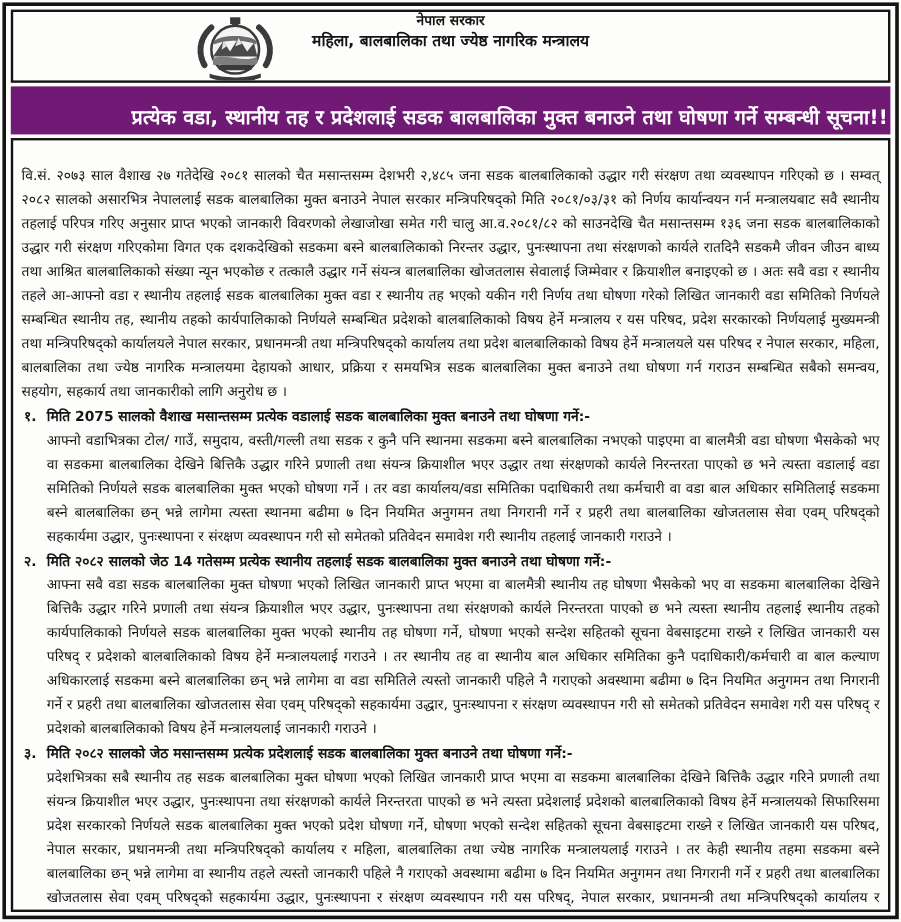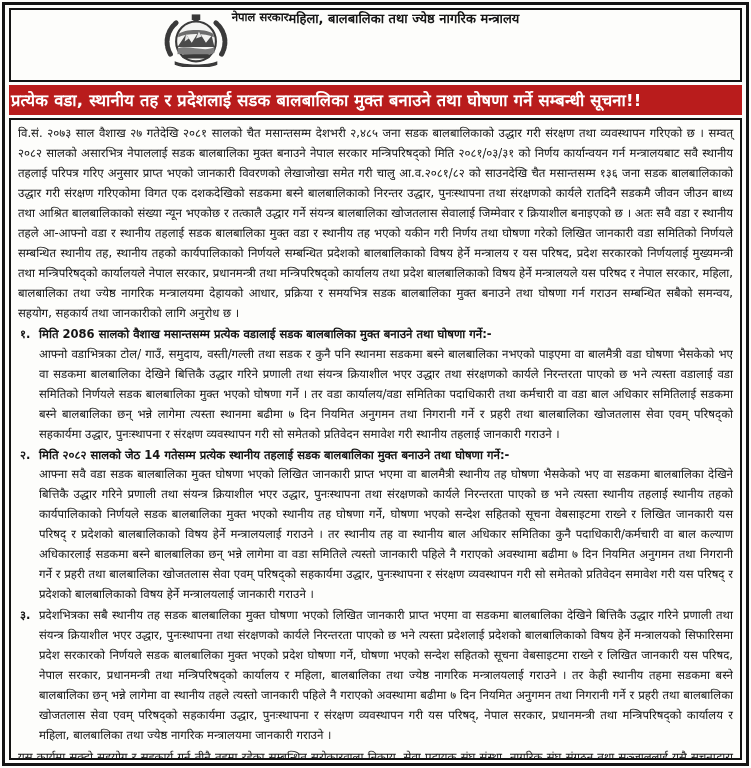--- a/index.html
+++ b/index.html
@@ -14,53 +14,53 @@
     box-sizing:border-box;width:100%;height:100%;
     border:3px solid #141414;
     padding:3px 4px;
     display:flex;flex-direction:column;
   }
   
   .header-box{
     box-sizing:border-box;
     border:2px solid #141414;
     position:relative;
-    height:74px;flex:0 0 auto;
-    display:flex;justify-content:center;
+    height:61px;flex:0 0 auto;
+    display:flex;flex-direction:column;justify-content:flex-start;
     text-align:center;
   }
   .emblem-wrap{
     position:absolute;left:148px;top:3px;width:74px;height:54px;
   }
   .hdr-gov{font-size:11.5px;font-weight:bold;line-height:1.35;}
   .hdr-ministry{font-size:13px;font-weight:bold;line-height:1.35;}
   .hdr-council{font-size:16px;font-weight:bold;line-height:1.3;}
   
   .banner{
     flex:0 0 auto;
     margin-top:3px;
-    background:#b91c1c;color:#ffffff;
+    background:#701a75;color:#ffffff;
     font-size:16.5px;font-weight:bold;
-    text-align:left;
-    padding:3px 2px 4px 2px;
+    text-align:right;
+    padding:13px 2px 4px 2px;
     letter-spacing:0.2px;
   }
   
   .body-box{
     box-sizing:border-box;
     border:2px solid #141414;
     margin-top:3px;
     flex:1 1 auto;
     padding:4px 7px 2px 7px;
     font-size:11.55px;
     line-height:1.73;
     text-align:justify;
     overflow:hidden;
   }
-  .para{margin:0 0 1px 0;}
+  .para{margin:16px 0 1px 0;}
   .section{position:relative;padding-left:21px;margin-top:1px;}
   .sec-num{
     position:absolute;left:2px;top:0;
     font-weight:bold;
   }
   .sec-heading{font-weight:bold;display:block;}
   .sec-body{display:block;}
   .closing{margin-top:2px;}
 </style>
 </head>
@@ -98,32 +98,33 @@
       <div class="hdr-ministry">महिला, बालबालिका तथा ज्येष्ठ नागरिक मन्त्रालय</div>
     </div>
 
     <div class="banner">प्रत्येक वडा, स्थानीय तह र प्रदेशलाई सडक बालबालिका मुक्त बनाउने तथा घोषणा गर्ने सम्बन्धी सूचना!!</div>
 
     <div class="body-box">
       <p class="para">वि.सं. २०७३ साल वैशाख २७ गतेदेखि २०८१ सालको चैत मसान्तसम्म देशभरी २,४८५ जना सडक बालबालिकाको उद्धार गरी संरक्षण तथा व्यवस्थापन गरिएको छ । सम्वत् २०८२ सालको असारभित्र नेपाललाई सडक बालबालिका मुक्त बनाउने नेपाल सरकार मन्त्रिपरिषद्को मिति २०८१/०३/३१ को निर्णय कार्यान्वयन गर्न मन्त्रालयबाट सवै स्थानीय तहलाई परिपत्र गरिए अनुसार प्राप्त भएको जानकारी विवरणको लेखाजोखा समेत गरी चालु आ.व.२०८१/८२ को साउनदेखि चैत मसान्तसम्म १३६ जना सडक बालबालिकाको उद्धार गरी संरक्षण गरिएकोमा विगत एक दशकदेखिको सडकमा बस्ने बालबालिकाको निरन्तर उद्धार, पुनःस्थापना तथा संरक्षणको कार्यले रातदिनै सडकमै जीवन जीउन बाध्य तथा आश्रित बालबालिकाको संख्या न्यून भएकोछ र तत्कालै उद्धार गर्ने संयन्त्र बालबालिका खोजतलास सेवालाई जिम्मेवार र क्रियाशील बनाइएको छ । अतः सवै वडा र स्थानीय तहले आ-आफ्नो वडा र स्थानीय तहलाई सडक बालबालिका मुक्त वडा र स्थानीय तह भएको यकीन गरी निर्णय तथा घोषणा गरेको लिखित जानकारी वडा समितिको निर्णयले सम्बन्धित स्थानीय तह, स्थानीय तहको कार्यपालिकाको निर्णयले सम्बन्धित प्रदेशको बालबालिकाको विषय हेर्ने मन्त्रालय र यस परिषद, प्रदेश सरकारको निर्णयलाई मुख्यमन्त्री तथा मन्त्रिपरिषद्को कार्यालयले नेपाल सरकार, प्रधानमन्त्री तथा मन्त्रिपरिषद्को कार्यालय तथा प्रदेश बालबालिकाको विषय हेर्ने मन्त्रालयले यस परिषद र नेपाल सरकार, महिला, बालबालिका तथा ज्येष्ठ नागरिक मन्त्रालयमा देहायको आधार, प्रक्रिया र समयभित्र सडक बालबालिका मुक्त बनाउने तथा घोषणा गर्न गराउन सम्बन्धित सबैको समन्वय, सहयोग, सहकार्य तथा जानकारीको लागि अनुरोध छ ।</p>
 
       <div class="section">
         <span class="sec-num">१.</span>
-        <span class="sec-heading">मिति 2086 सालको वैशाख मसान्तसम्म प्रत्येक वडालाई सडक बालबालिका मुक्त बनाउने तथा घोषणा गर्ने:-</span>
+        <span class="sec-heading">मिति 2075 सालको वैशाख मसान्तसम्म प्रत्येक वडालाई सडक बालबालिका मुक्त बनाउने तथा घोषणा गर्ने:-</span>
         <span class="sec-body">आफ्नो वडाभित्रका टोल/ गाउँ, समुदाय, वस्ती/गल्ली तथा सडक र कुनै पनि स्थानमा सडकमा बस्ने बालबालिका नभएको पाइएमा वा बालमैत्री वडा घोषणा भैसकेको भए वा सडकमा बालबालिका देखिने बित्तिकै उद्धार गरिने प्रणाली तथा संयन्त्र क्रियाशील भएर उद्धार तथा संरक्षणको कार्यले निरन्तरता पाएको छ भने त्यस्ता वडालाई वडा समितिको निर्णयले सडक बालबालिका मुक्त भएको घोषणा गर्ने । तर वडा कार्यालय/वडा समितिका पदाधिकारी तथा कर्मचारी वा वडा बाल अधिकार समितिलाई सडकमा बस्ने बालबालिका छन् भन्ने लागेमा त्यस्ता स्थानमा बढीमा ७ दिन नियमित अनुगमन तथा निगरानी गर्ने र प्रहरी तथा बालबालिका खोजतलास सेवा एवम् परिषद्को सहकार्यमा उद्धार, पुनःस्थापना र संरक्षण व्यवस्थापन गरी सो समेतको प्रतिवेदन समावेश गरी स्थानीय तहलाई जानकारी गराउने ।</span>
       </div>
 
       <div class="section">
         <span class="sec-num">२.</span>
         <span class="sec-heading">मिति २०८२ सालको जेठ 14 गतेसम्म प्रत्येक स्थानीय तहलाई सडक बालबालिका मुक्त बनाउने तथा घोषणा गर्ने:-</span>
         <span class="sec-body">आफ्ना सवै वडा सडक बालबालिका मुक्त घोषणा भएको लिखित जानकारी प्राप्त भएमा वा बालमैत्री स्थानीय तह घोषणा भैसकेको भए वा सडकमा बालबालिका देखिने बित्तिकै उद्धार गरिने प्रणाली तथा संयन्त्र क्रियाशील भएर उद्धार, पुनःस्थापना तथा संरक्षणको कार्यले निरन्तरता पाएको छ भने त्यस्ता स्थानीय तहलाई स्थानीय तहको कार्यपालिकाको निर्णयले सडक बालबालिका मुक्त भएको स्थानीय तह घोषणा गर्ने, घोषणा भएको सन्देश सहितको सूचना वेबसाइटमा राख्ने र लिखित जानकारी यस परिषद् र प्रदेशको बालबालिकाको विषय हेर्ने मन्त्रालयलाई गराउने । तर स्थानीय तह वा स्थानीय बाल अधिकार समितिका कुनै पदाधिकारी/कर्मचारी वा बाल कल्याण अधिकारलाई सडकमा बस्ने बालबालिका छन् भन्ने लागेमा वा वडा समितिले त्यस्तो जानकारी पहिले नै गराएको अवस्थामा बढीमा ७ दिन नियमित अनुगमन तथा निगरानी गर्ने र प्रहरी तथा बालबालिका खोजतलास सेवा एवम् परिषद्को सहकार्यमा उद्धार, पुनःस्थापना र संरक्षण व्यवस्थापन गरी सो समेतको प्रतिवेदन समावेश गरी यस परिषद् र  प्रदेशको बालबालिकाको विषय हेर्ने मन्त्रालयलाई जानकारी गराउने ।</span>
       </div>
 
       <div class="section">
         <span class="sec-num">३.</span>
+        <span class="sec-heading">मिति २०८२ सालको जेठ मसान्तसम्म प्रत्येक प्रदेशलाई सडक बालबालिका मुक्त बनाउने तथा घोषणा गर्ने:-</span>
         <span class="sec-body">प्रदेशभित्रका सबै  स्थानीय तह सडक बालबालिका मुक्त घोषणा भएको लिखित जानकारी प्राप्त भएमा वा सडकमा बालबालिका देखिने बित्तिकै उद्धार गरिने प्रणाली तथा संयन्त्र क्रियाशील भएर उद्धार, पुनःस्थापना तथा संरक्षणको कार्यले निरन्तरता पाएको छ भने त्यस्ता प्रदेशलाई प्रदेशको बालबालिकाको विषय हेर्ने मन्त्रालयको सिफारिसमा प्रदेश सरकारको निर्णयले सडक बालबालिका मुक्त भएको प्रदेश घोषणा गर्ने, घोषणा भएको सन्देश सहितको सूचना वेबसाइटमा राख्ने र लिखित जानकारी यस परिषद, नेपाल सरकार, प्रधानमन्त्री तथा मन्त्रिपरिषद्को कार्यालय र महिला, बालबालिका तथा ज्येष्ठ नागरिक मन्त्रालयलाई गराउने । तर केही स्थानीय तहमा सडकमा बस्ने बालबालिका छन् भन्ने लागेमा वा स्थानीय तहले त्यस्तो जानकारी पहिले नै गराएको अवस्थामा बढीमा ७ दिन नियमित अनुगमन तथा निगरानी गर्ने र प्रहरी तथा बालबालिका खोजतलास सेवा एवम् परिषद्को सहकार्यमा उद्धार, पुनःस्थापना र संरक्षण व्यवस्थापन गरी यस परिषद्, नेपाल सरकार, प्रधानमन्त्री तथा मन्त्रिपरिषद्को कार्यालय र महिला, बालबालिका तथा ज्येष्ठ नागरिक मन्त्रालयमा जानकारी गराउने ।</span>
       </div>
 
       <p class="para closing">यस कार्यमा सक्दो सहयोग र सहकार्य गर्न तीनै तहमा रहेका सम्बन्धित सरोकारवाला निकाय, सेवा प्रदायक संघ संस्था, नागरिक संघ संगठन तथा सञ्जाललाई यसै सूचनाद्वारा जानकारी गरिन्छ । यस सम्बन्धी थप जानकारी, समन्वय र सहजीकरणको लागि परिषद् कार्यालयको सम्पर्क नं. ०१-५४५०१२१, अधिकृत श्री रामबहादुर चन्दको  ९८४१३८६८७१ र कार्यक्रम अधिकृत श्री सन्तोषचन्द्र अधिकारीको ९८५१२२११०४ मा सम्पर्क गर्न सकिनेछ ।</p>
 
     </div>
 
   </div>
 </div>
 

